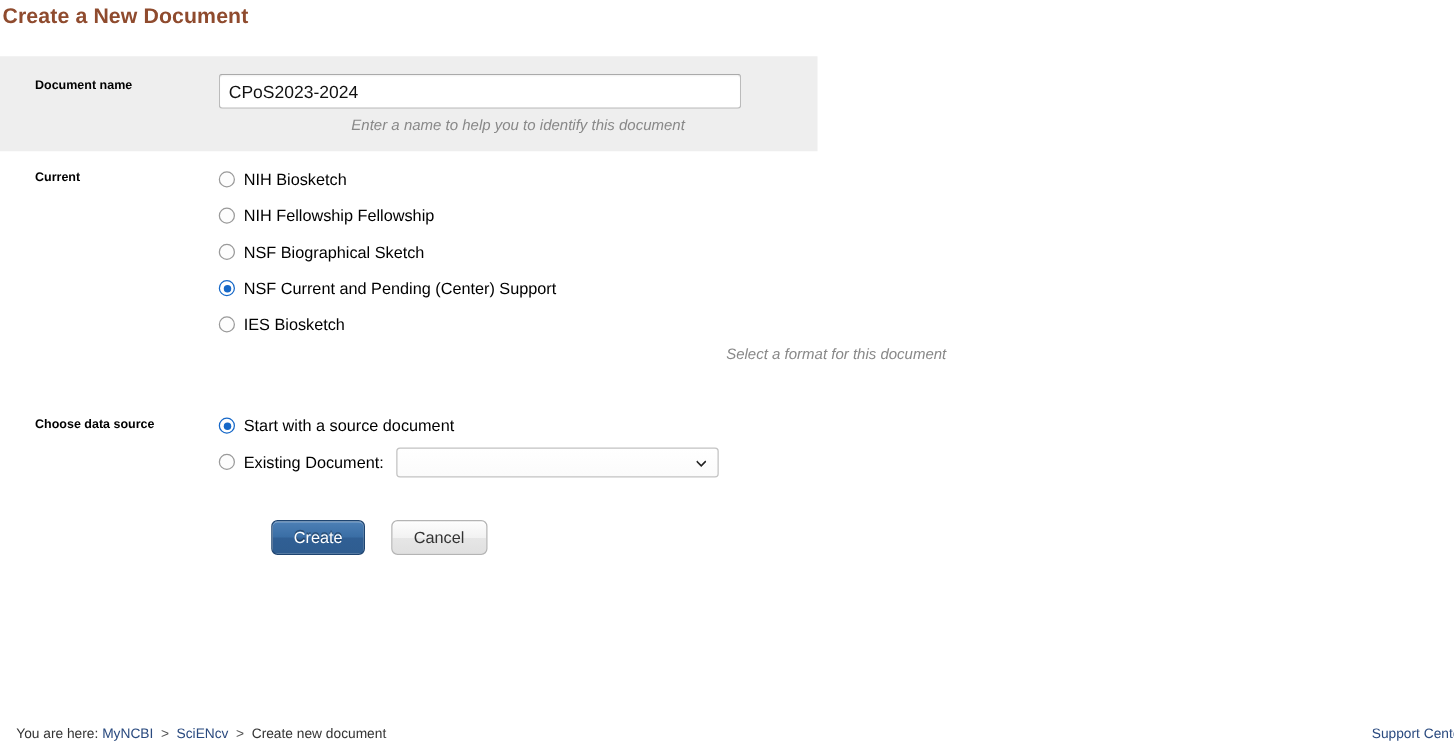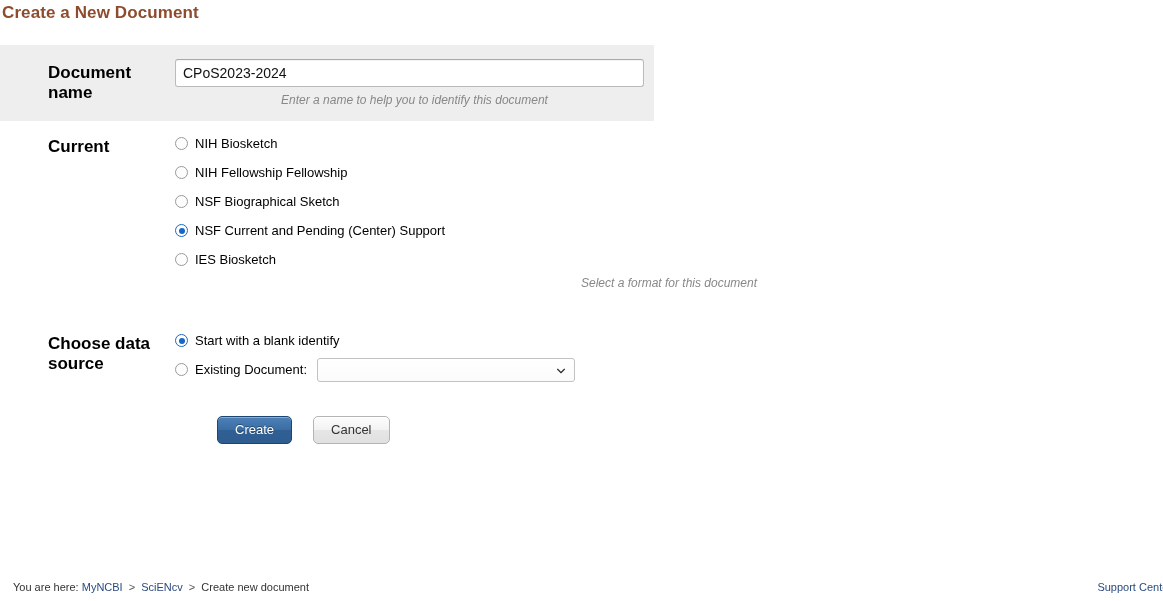--- a/index.html
+++ b/index.html
@@ -45,34 +45,34 @@
   }
 
   .field-row {
     display: flex;
     align-items: flex-start;
   }
 
   .field-label {
     width: 175px;
     min-width: 175px;
-    padding-left: 48px;
+    padding-left: 28px;
     box-sizing: border-box;
     font-weight: bold;
-    font-size: 17px;
+    font-size: 10px;
     color: #000;
     padding-top: 4px;
   }
 
   .field-control {
     flex: 1;
   }
 
   .text-input {
-    width: 469px;
+    width: 418px;
     height: 28px;
     box-sizing: border-box;
     border: 1px solid #bbbbbb;
     border-top-color: #aaaaaa;
     border-radius: 3px;
     background: #ffffff;
     font-family: "Liberation Sans", sans-serif;
     font-size: 14px;
     color: #111;
     padding: 2px 7px;
@@ -302,21 +302,21 @@
     </div>
   </div>
 
   <div class="field-row block-source">
     <div class="field-label">Choose data source</div>
     <div class="field-control">
       <div class="radio-list">
 
         <div class="radio-item">
           <span class="radio checked"></span>
-          <span class="radio-label">Start with a blank identify</span>
+          <span class="radio-label">Start with a source document</span>
         </div>
 
         <div class="radio-item">
           <span class="radio"></span>
           <span class="radio-label">Existing Document:</span>
           <span class="select-box">
             <svg class="chev" viewBox="0 0 10 10">
               <path d="M1 3 L5 7 L9 3" fill="none" stroke="#222222" stroke-width="1.6" stroke-linecap="square"></path>
             </svg>
           </span>

